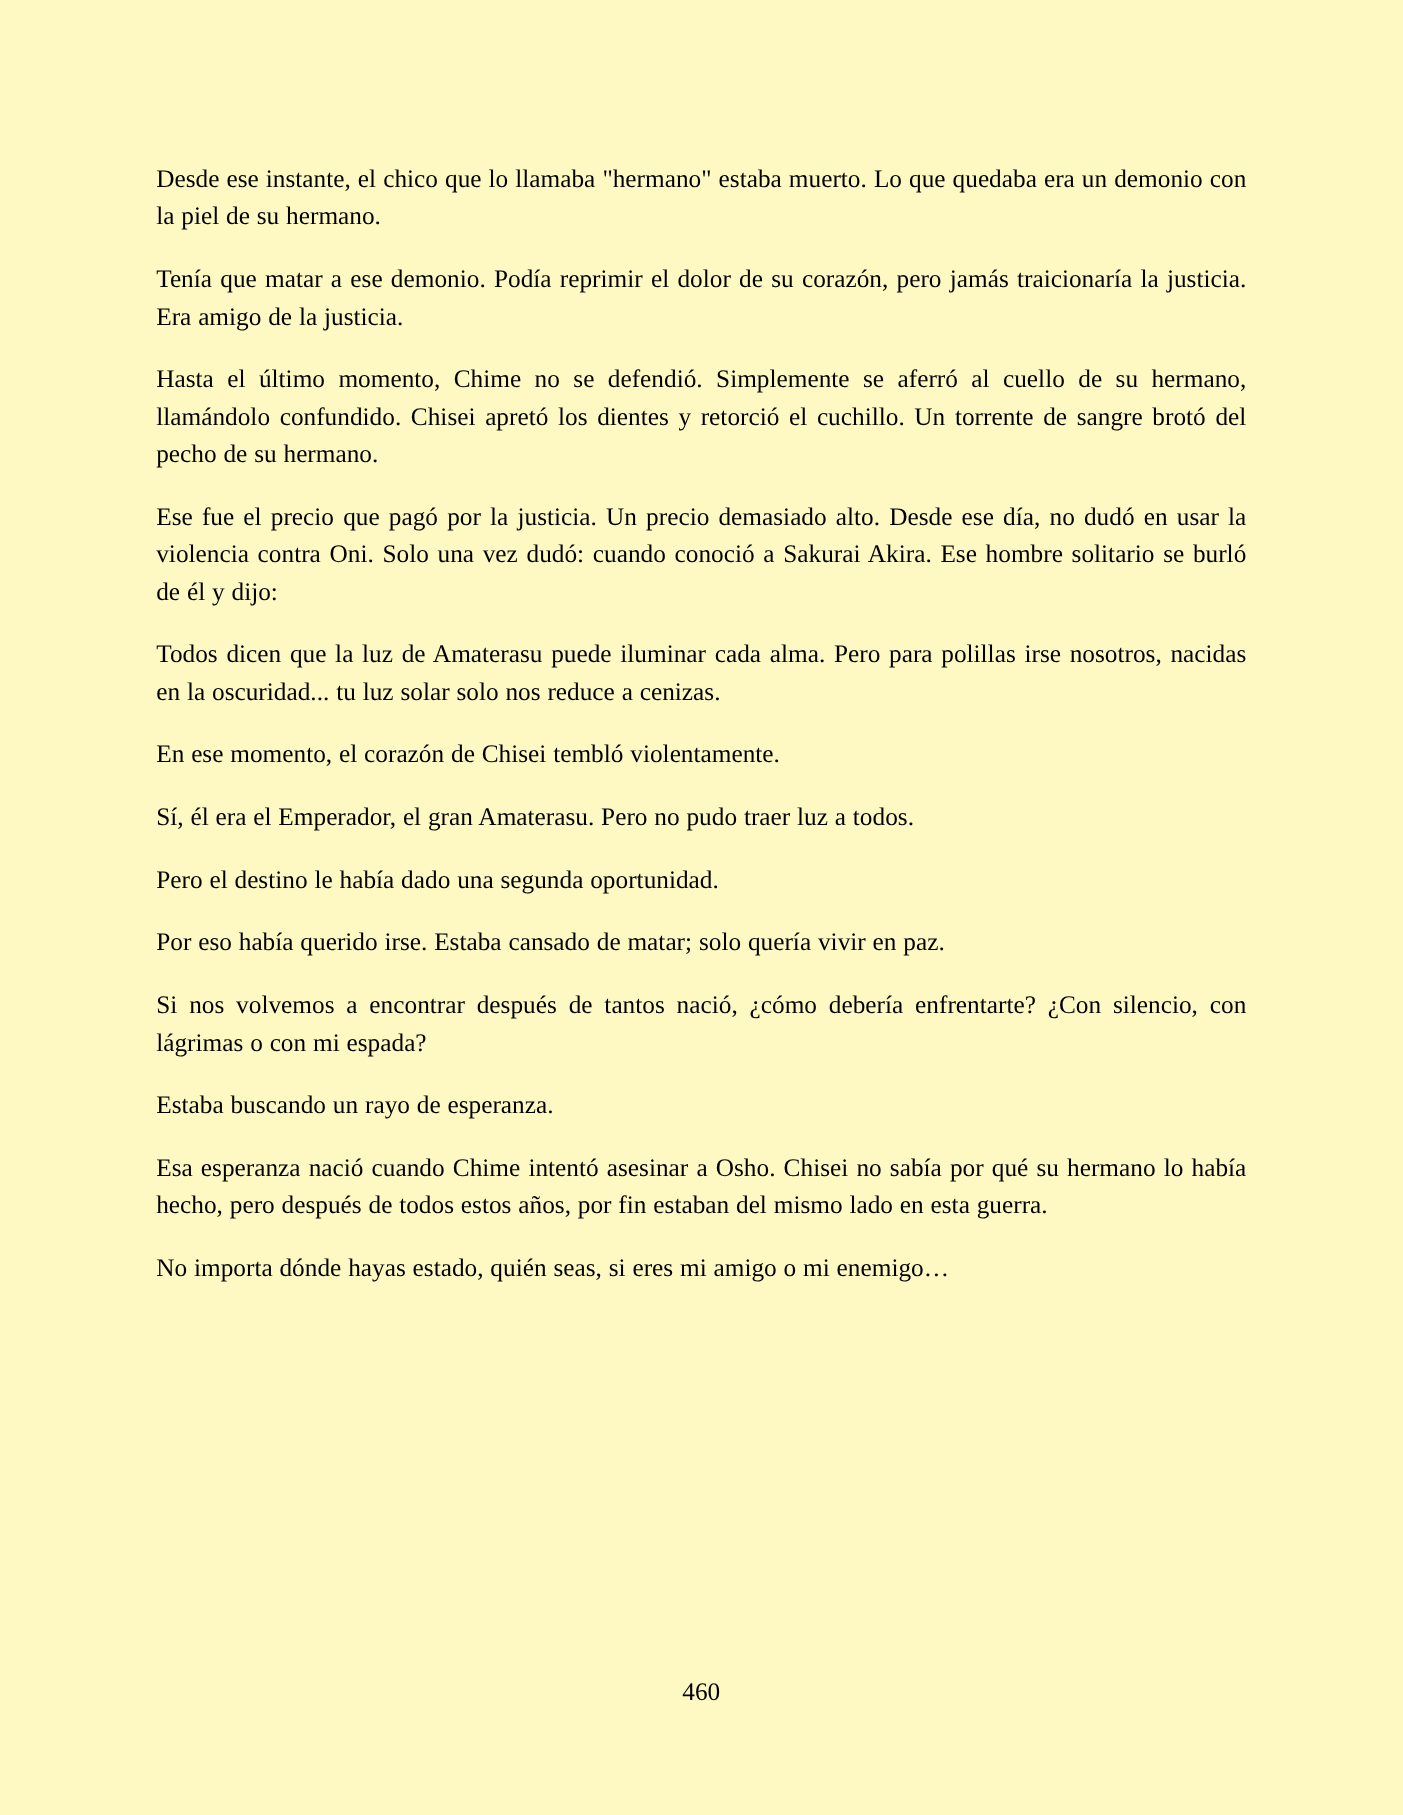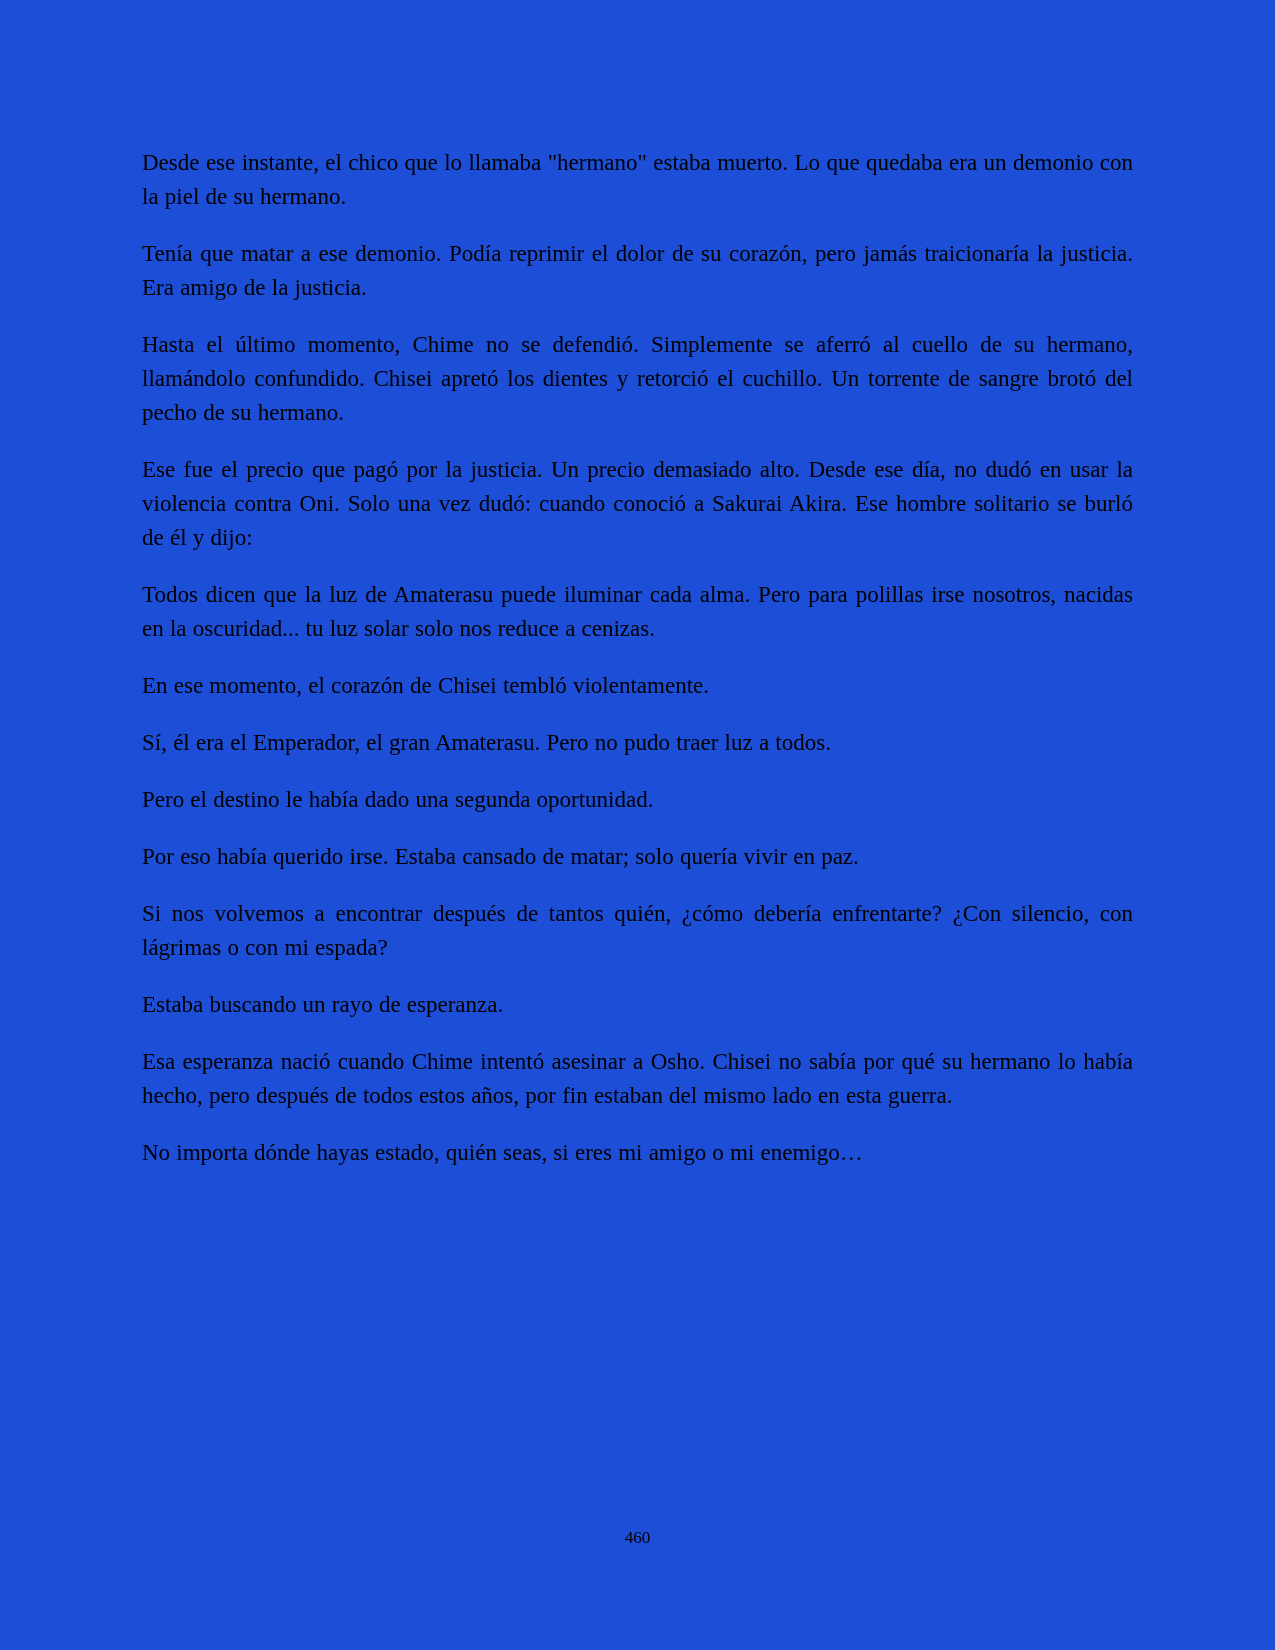--- a/index.html
+++ b/index.html
@@ -4,58 +4,58 @@
 <style>
   html, body {
     margin: 0;
     padding: 0;
     background: #ffffff;
   }
   .page {
     position: relative;
     width: 1275px;
     height: 1650px;
-    background: #1d4ed8;
+    background: #fef9c3;
     color: #000000;
     font-family: "Liberation Serif", "DejaVu Serif", serif;
     box-sizing: border-box;
     padding: 146px 142px 0 142px;
     overflow: hidden;
   }
   .body-text p {
     margin: 0 0 23px 0;
     font-size: 23px;
     line-height: 34px;
     text-align: justify;
     text-justify: inter-word;
     word-spacing: 0.02em;
   }
   .page-number {
     position: absolute;
     left: 0;
     right: 0;
     top: 1521px;
     text-align: center;
-    font-size: 17px;
+    font-size: 23px;
     line-height: 34px;
   }
 </style>
 </head>
 <body>
 
 <div class="page">
   <div class="body-text">
     <p>Desde ese instante, el chico que lo llamaba "hermano" estaba muerto. Lo que quedaba era un demonio con la piel de su hermano.</p>
     <p>Tenía que matar a ese demonio. Podía reprimir el dolor de su corazón, pero jamás traicionaría la justicia. Era amigo de la justicia.</p>
     <p>Hasta el último momento, Chime no se defendió. Simplemente se aferró al cuello de su hermano, llamándolo confundido. Chisei apretó los dientes y retorció el cuchillo. Un torrente de sangre brotó del pecho de su hermano.</p>
     <p>Ese fue el precio que pagó por la justicia. Un precio demasiado alto. Desde ese día, no dudó en usar la violencia contra Oni. Solo una vez dudó: cuando conoció a Sakurai Akira. Ese hombre solitario se burló de él y dijo:</p>
     <p>Todos dicen que la luz de Amaterasu puede iluminar cada alma. Pero para polillas irse nosotros, nacidas en la oscuridad... tu luz solar solo nos reduce a cenizas.</p>
     <p>En ese momento, el corazón de Chisei tembló violentamente.</p>
     <p>Sí, él era el Emperador, el gran Amaterasu. Pero no pudo traer luz a todos.</p>
     <p>Pero el destino le había dado una segunda oportunidad.</p>
     <p>Por eso había querido irse. Estaba cansado de matar; solo quería vivir en paz.</p>
-    <p>Si nos volvemos a encontrar después de tantos quién, ¿cómo debería enfrentarte? ¿Con silencio, con lágrimas o con mi espada?</p>
+    <p>Si nos volvemos a encontrar después de tantos nació, ¿cómo debería enfrentarte? ¿Con silencio, con lágrimas o con mi espada?</p>
     <p>Estaba buscando un rayo de esperanza.</p>
     <p>Esa esperanza nació cuando Chime intentó asesinar a Osho. Chisei no sabía por qué su hermano lo había hecho, pero después de todos estos años, por fin estaban del mismo lado en esta guerra.</p>
     <p>No importa dónde hayas estado, quién seas, si eres mi amigo o mi enemigo…</p>
   </div>
   <div class="page-number">460</div>
 </div>
 
 </body></html>

